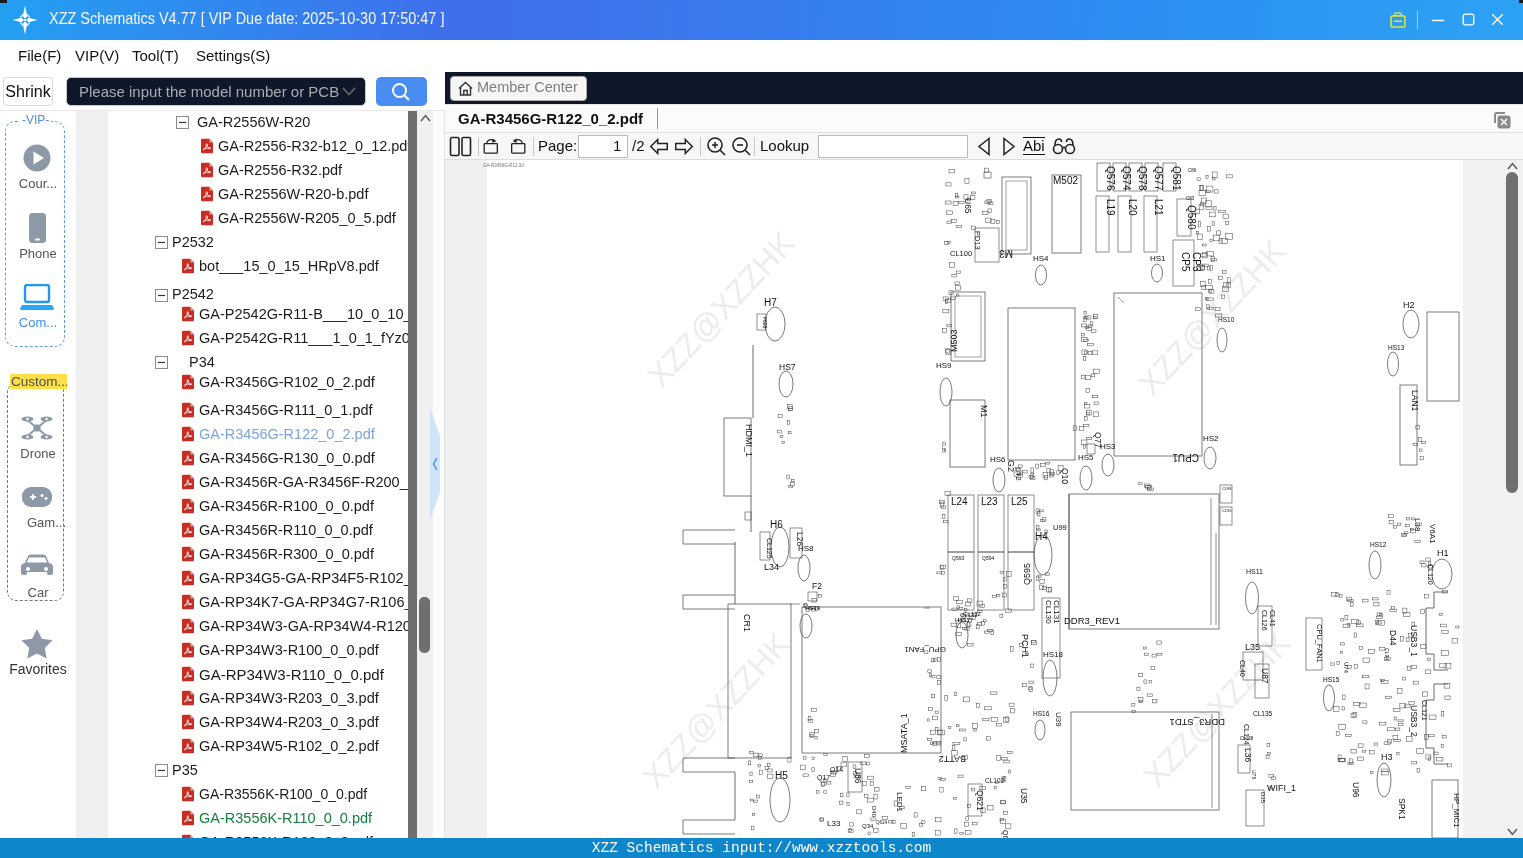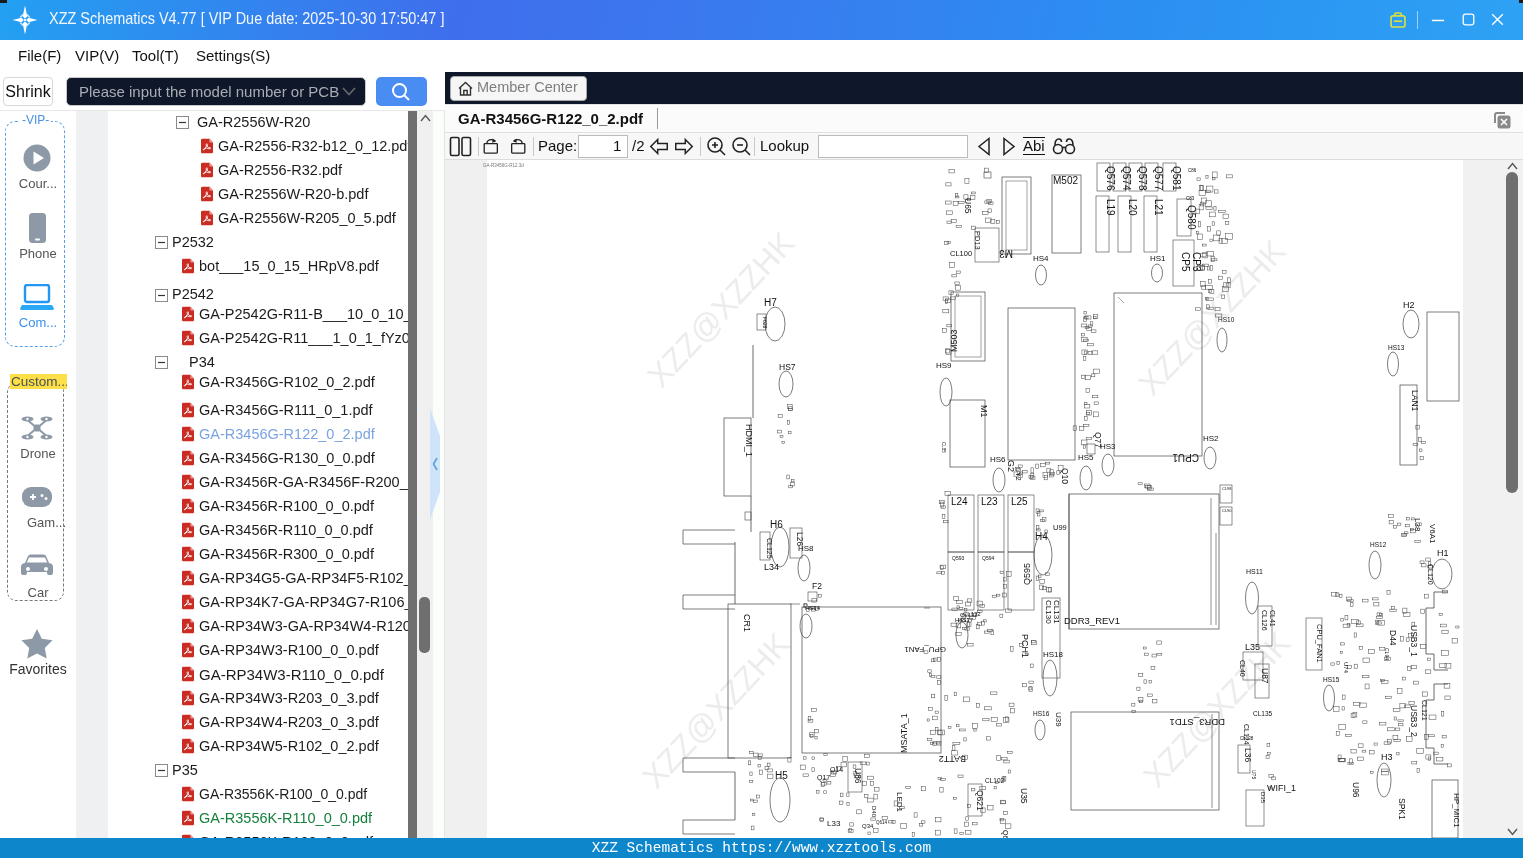--- a/index.html
+++ b/index.html
@@ -1290,14 +1290,14 @@
 <div class="abs" style="left:1503px;top:160px;width:20px;height:678px;background:#f1f1f1"></div>
 <svg class="abs" style="left:1507px;top:162px" width="11" height="8" viewBox="0 0 11 8" fill="none" stroke="#555" stroke-width="1.4">
     <path d="M1 7 L5.5 1.5 L10 7"></path>
   </svg>
 <svg class="abs" style="left:1507px;top:828px" width="11" height="8" viewBox="0 0 11 8" fill="none" stroke="#555" stroke-width="1.4">
     <path d="M1 1 L5.5 6.5 L10 1"></path>
   </svg>
 <div class="abs" style="left:1506px;top:172px;width:12px;height:321px;background:#6f6f6f;border-radius:6px"></div>
 
 <div class="abs" style="left:0;top:838px;width:1523px;height:20px;background:#0d86cc;display:flex;align-items:center;justify-content:center">
-  <span style="font-family:'Liberation Mono',monospace;font-size:14.5px;color:#fff">XZZ Schematics https://www.xzztools.com</span>
+  <span style="font-family:'Liberation Mono',monospace;font-size:14.5px;color:#fff">XZZ Schematics input://www.xzztools.com</span>
 </div>
 
 </body></html>

